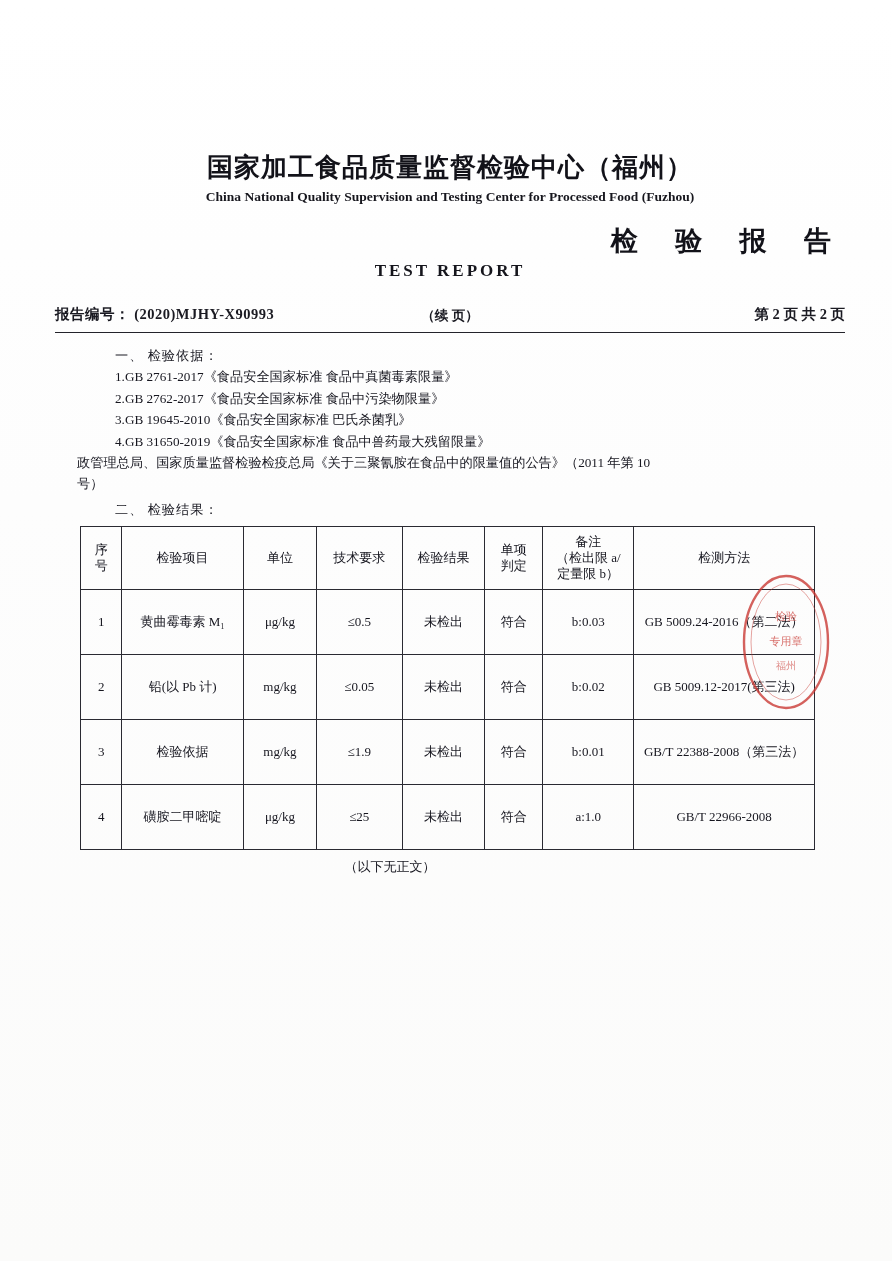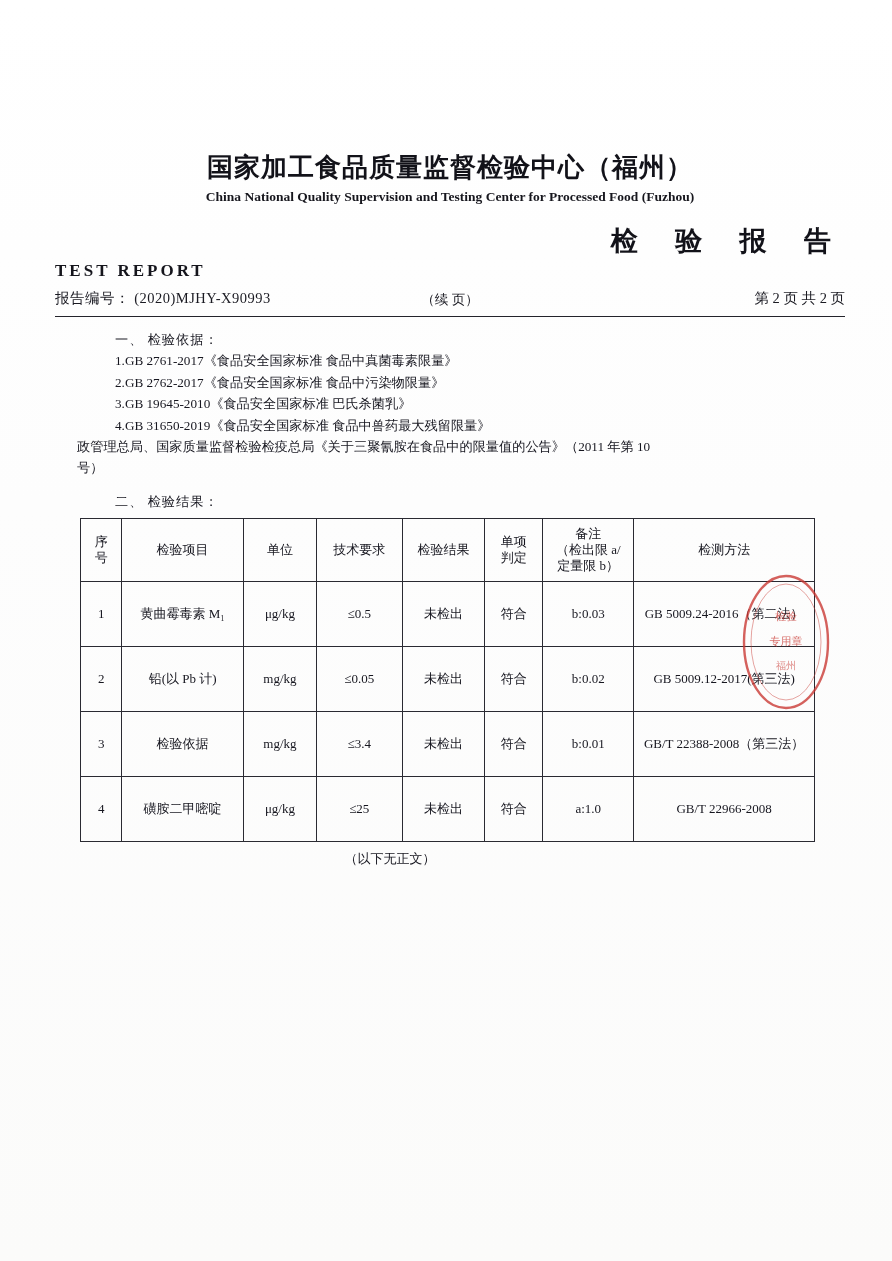--- a/index.html
+++ b/index.html
@@ -55,32 +55,34 @@
   .report-title-cn {
     text-align: right;
     font-size: 27px;
     font-weight: bold;
     letter-spacing: 14px;
     margin-top: 18px;
     color: #121219;
     font-family: "DejaVu Serif", serif;
   }
   .report-title-en {
+    text-align: center;
     font-size: 17px;
     font-weight: bold;
     letter-spacing: 3px;
     margin-top: 2px;
     color: #15151c;
   }
 
   .meta-row {
     position: relative;
-    margin-top: 8px;
+    margin-top: 24px;
     height: 24px;
     font-size: 14.5px;
+    font-weight: bold;
   }
   .meta-no {
     position: absolute;
     left: 0;
     top: 0;
     letter-spacing: 0.5px;
   }
   .meta-cont {
     position: absolute;
     left: 50%;
@@ -190,21 +192,21 @@
     <div class="rule"></div>
 
     <div class="body-block">
       <div class="sec-head line">一、 检验依据：</div>
       <div class="line">1.GB 2761-2017《食品安全国家标准 食品中真菌毒素限量》</div>
       <div class="line">2.GB 2762-2017《食品安全国家标准 食品中污染物限量》</div>
       <div class="line">3.GB 19645-2010《食品安全国家标准 巴氏杀菌乳》</div>
       <div class="line">4.GB 31650-2019《食品安全国家标准 食品中兽药最大残留限量》</div>
       <div class="line indent-0" style="margin-left:-38px;">政管理总局、国家质量监督检验检疫总局《关于三聚氰胺在食品中的限量值的公告》（2011 年第 10</div>
       <div class="line indent-0" style="margin-left:-38px;">号）</div>
-      <div class="sec-head line" style="margin-top:12px;">二、 检验结果：</div>
+      <div class="sec-head line" style="margin-top:4px;">二、 检验结果：</div>
     </div>
 
     <table class="results">
       <colgroup>
         <col class="c-no">
           <col class="c-item">
           <col class="c-unit">
           <col class="c-req">
         <col class="c-res">
           <col class="c-judge">
@@ -251,21 +253,21 @@
           <td>≤0.05</td>
           <td>未检出</td>
           <td>符合</td>
           <td>b:0.02</td>
           <td>GB 5009.12-2017(第三法)</td>
         </tr>
         <tr>
           <td>3</td>
           <td>检验依据</td>
           <td>mg/kg</td>
-          <td>≤3.4</td>
+          <td>≤1.9</td>
           <td>未检出</td>
           <td>符合</td>
           <td>b:0.01</td>
           <td>GB/T 22388-2008（第三法）</td>
         </tr>
         <tr>
           <td>4</td>
           <td>磺胺二甲嘧啶</td>
           <td>μg/kg</td>
           <td>≤25</td>

